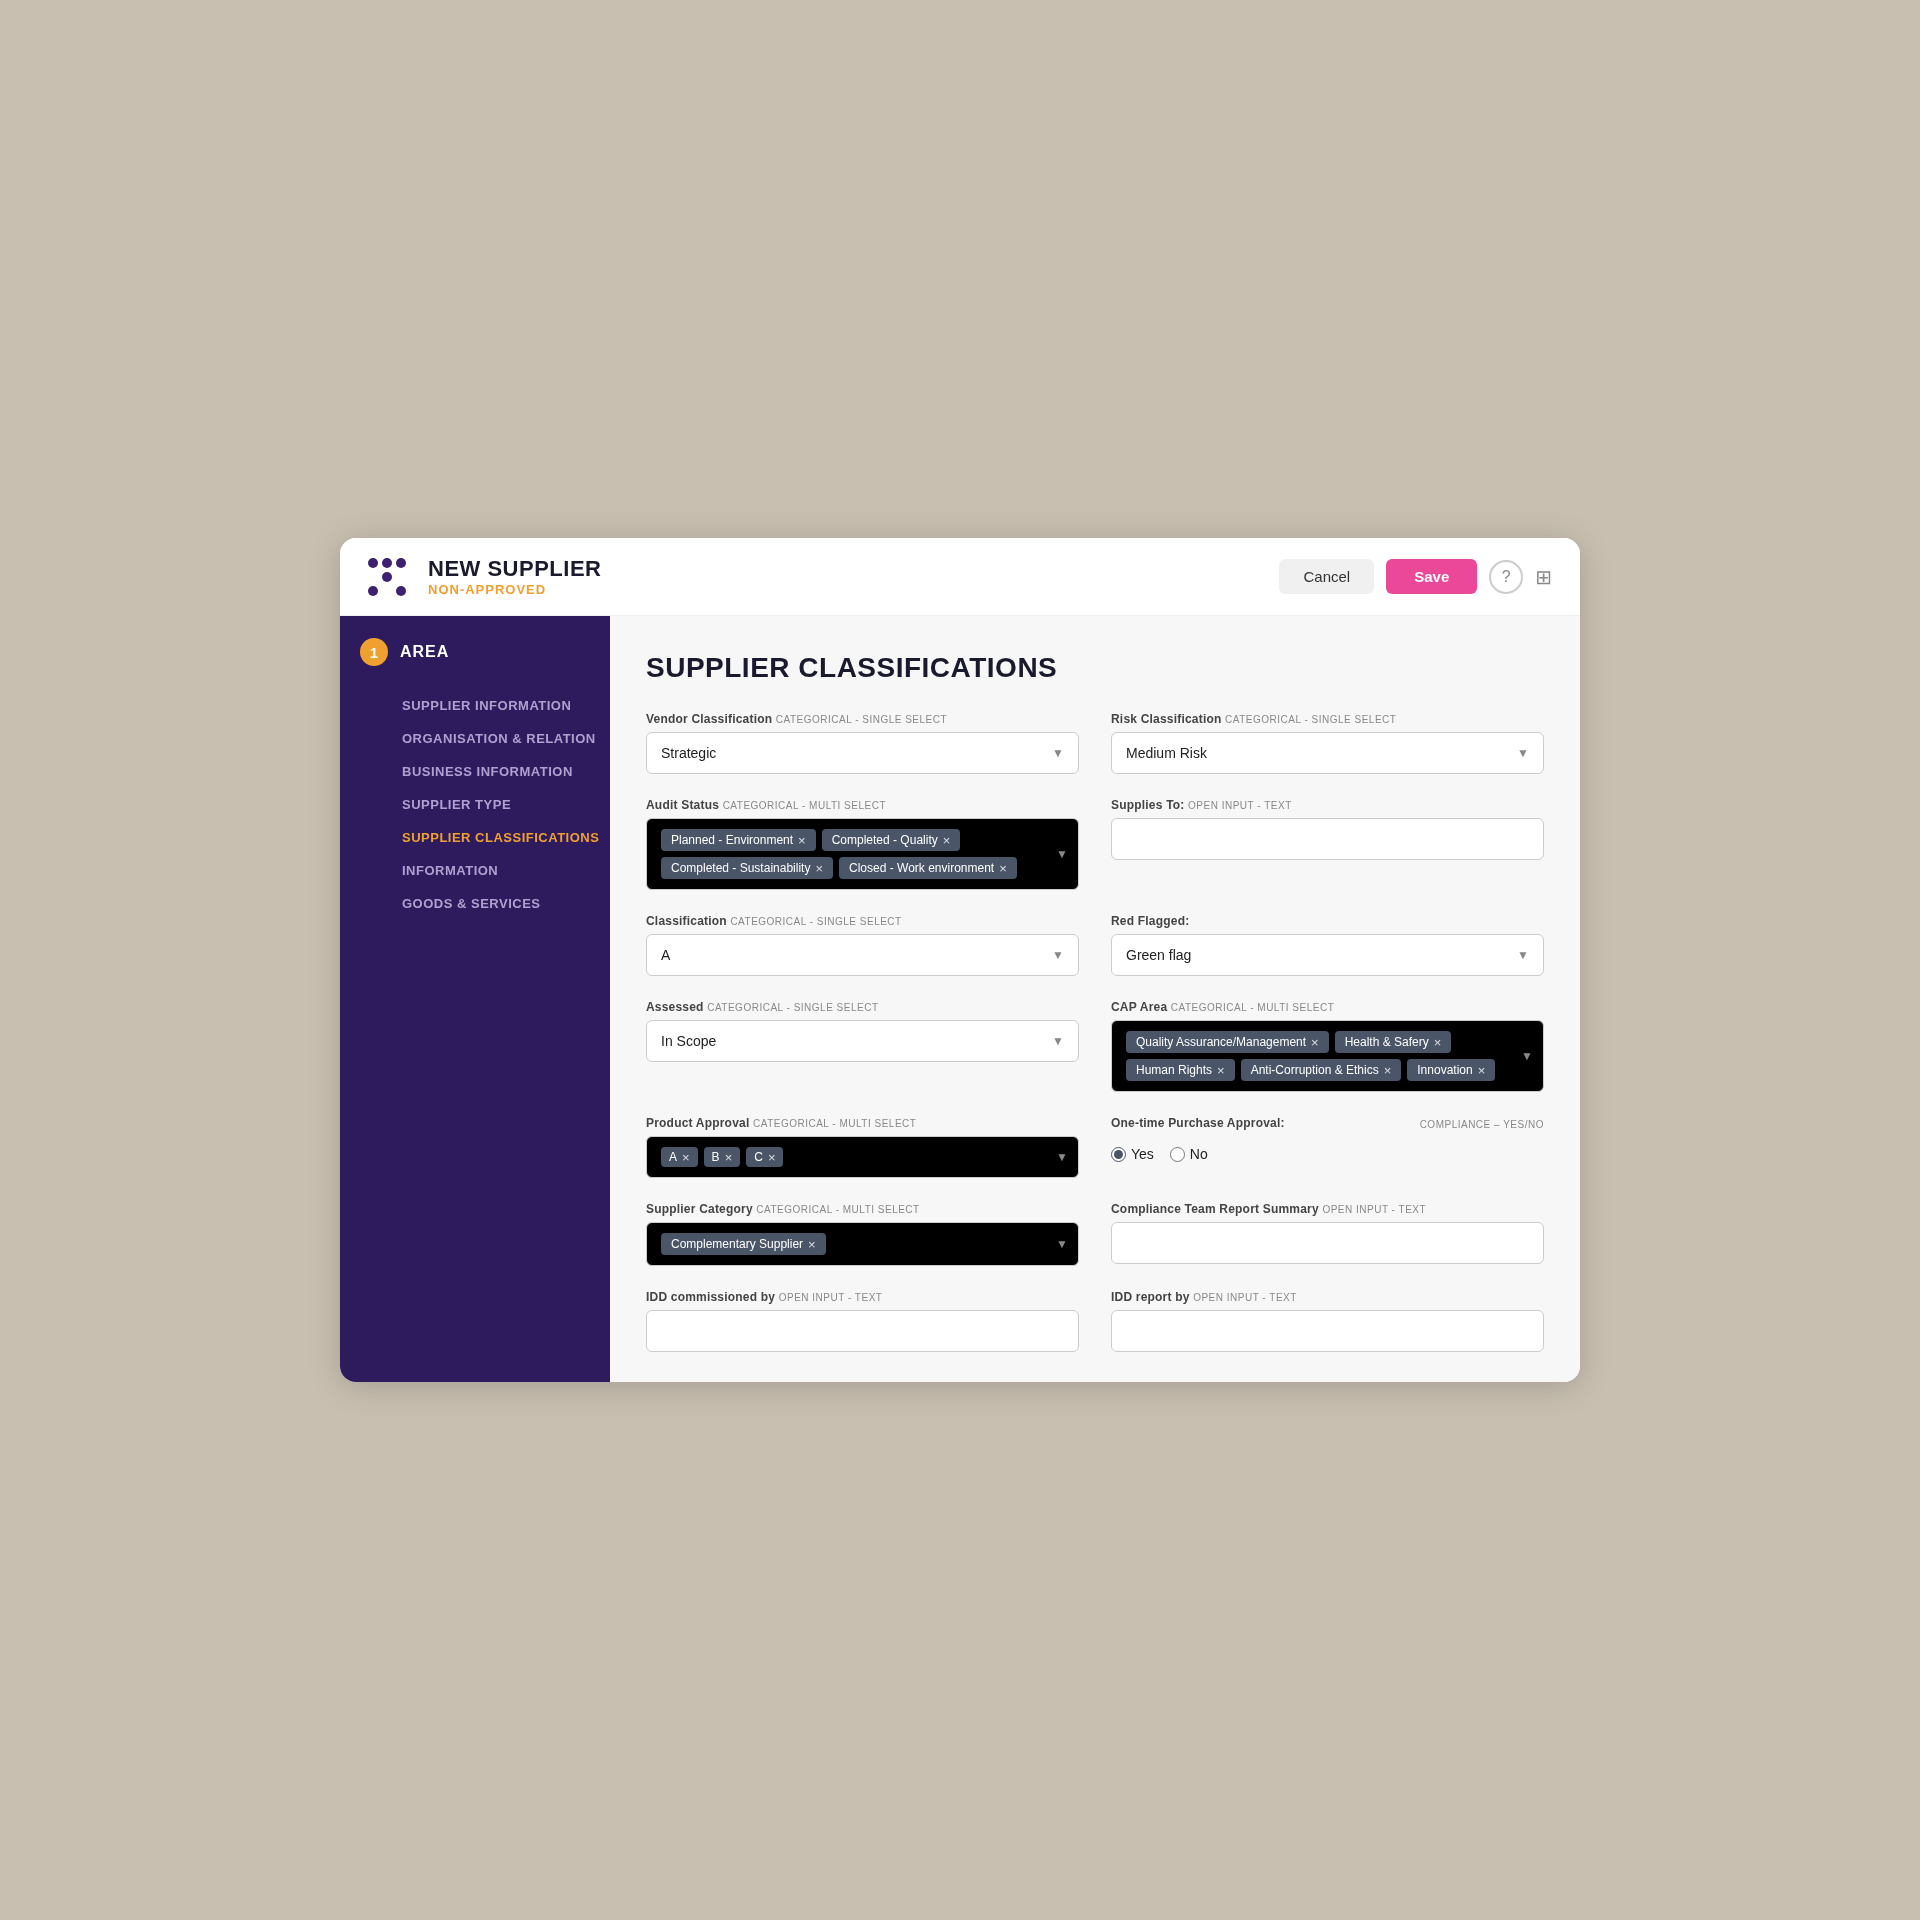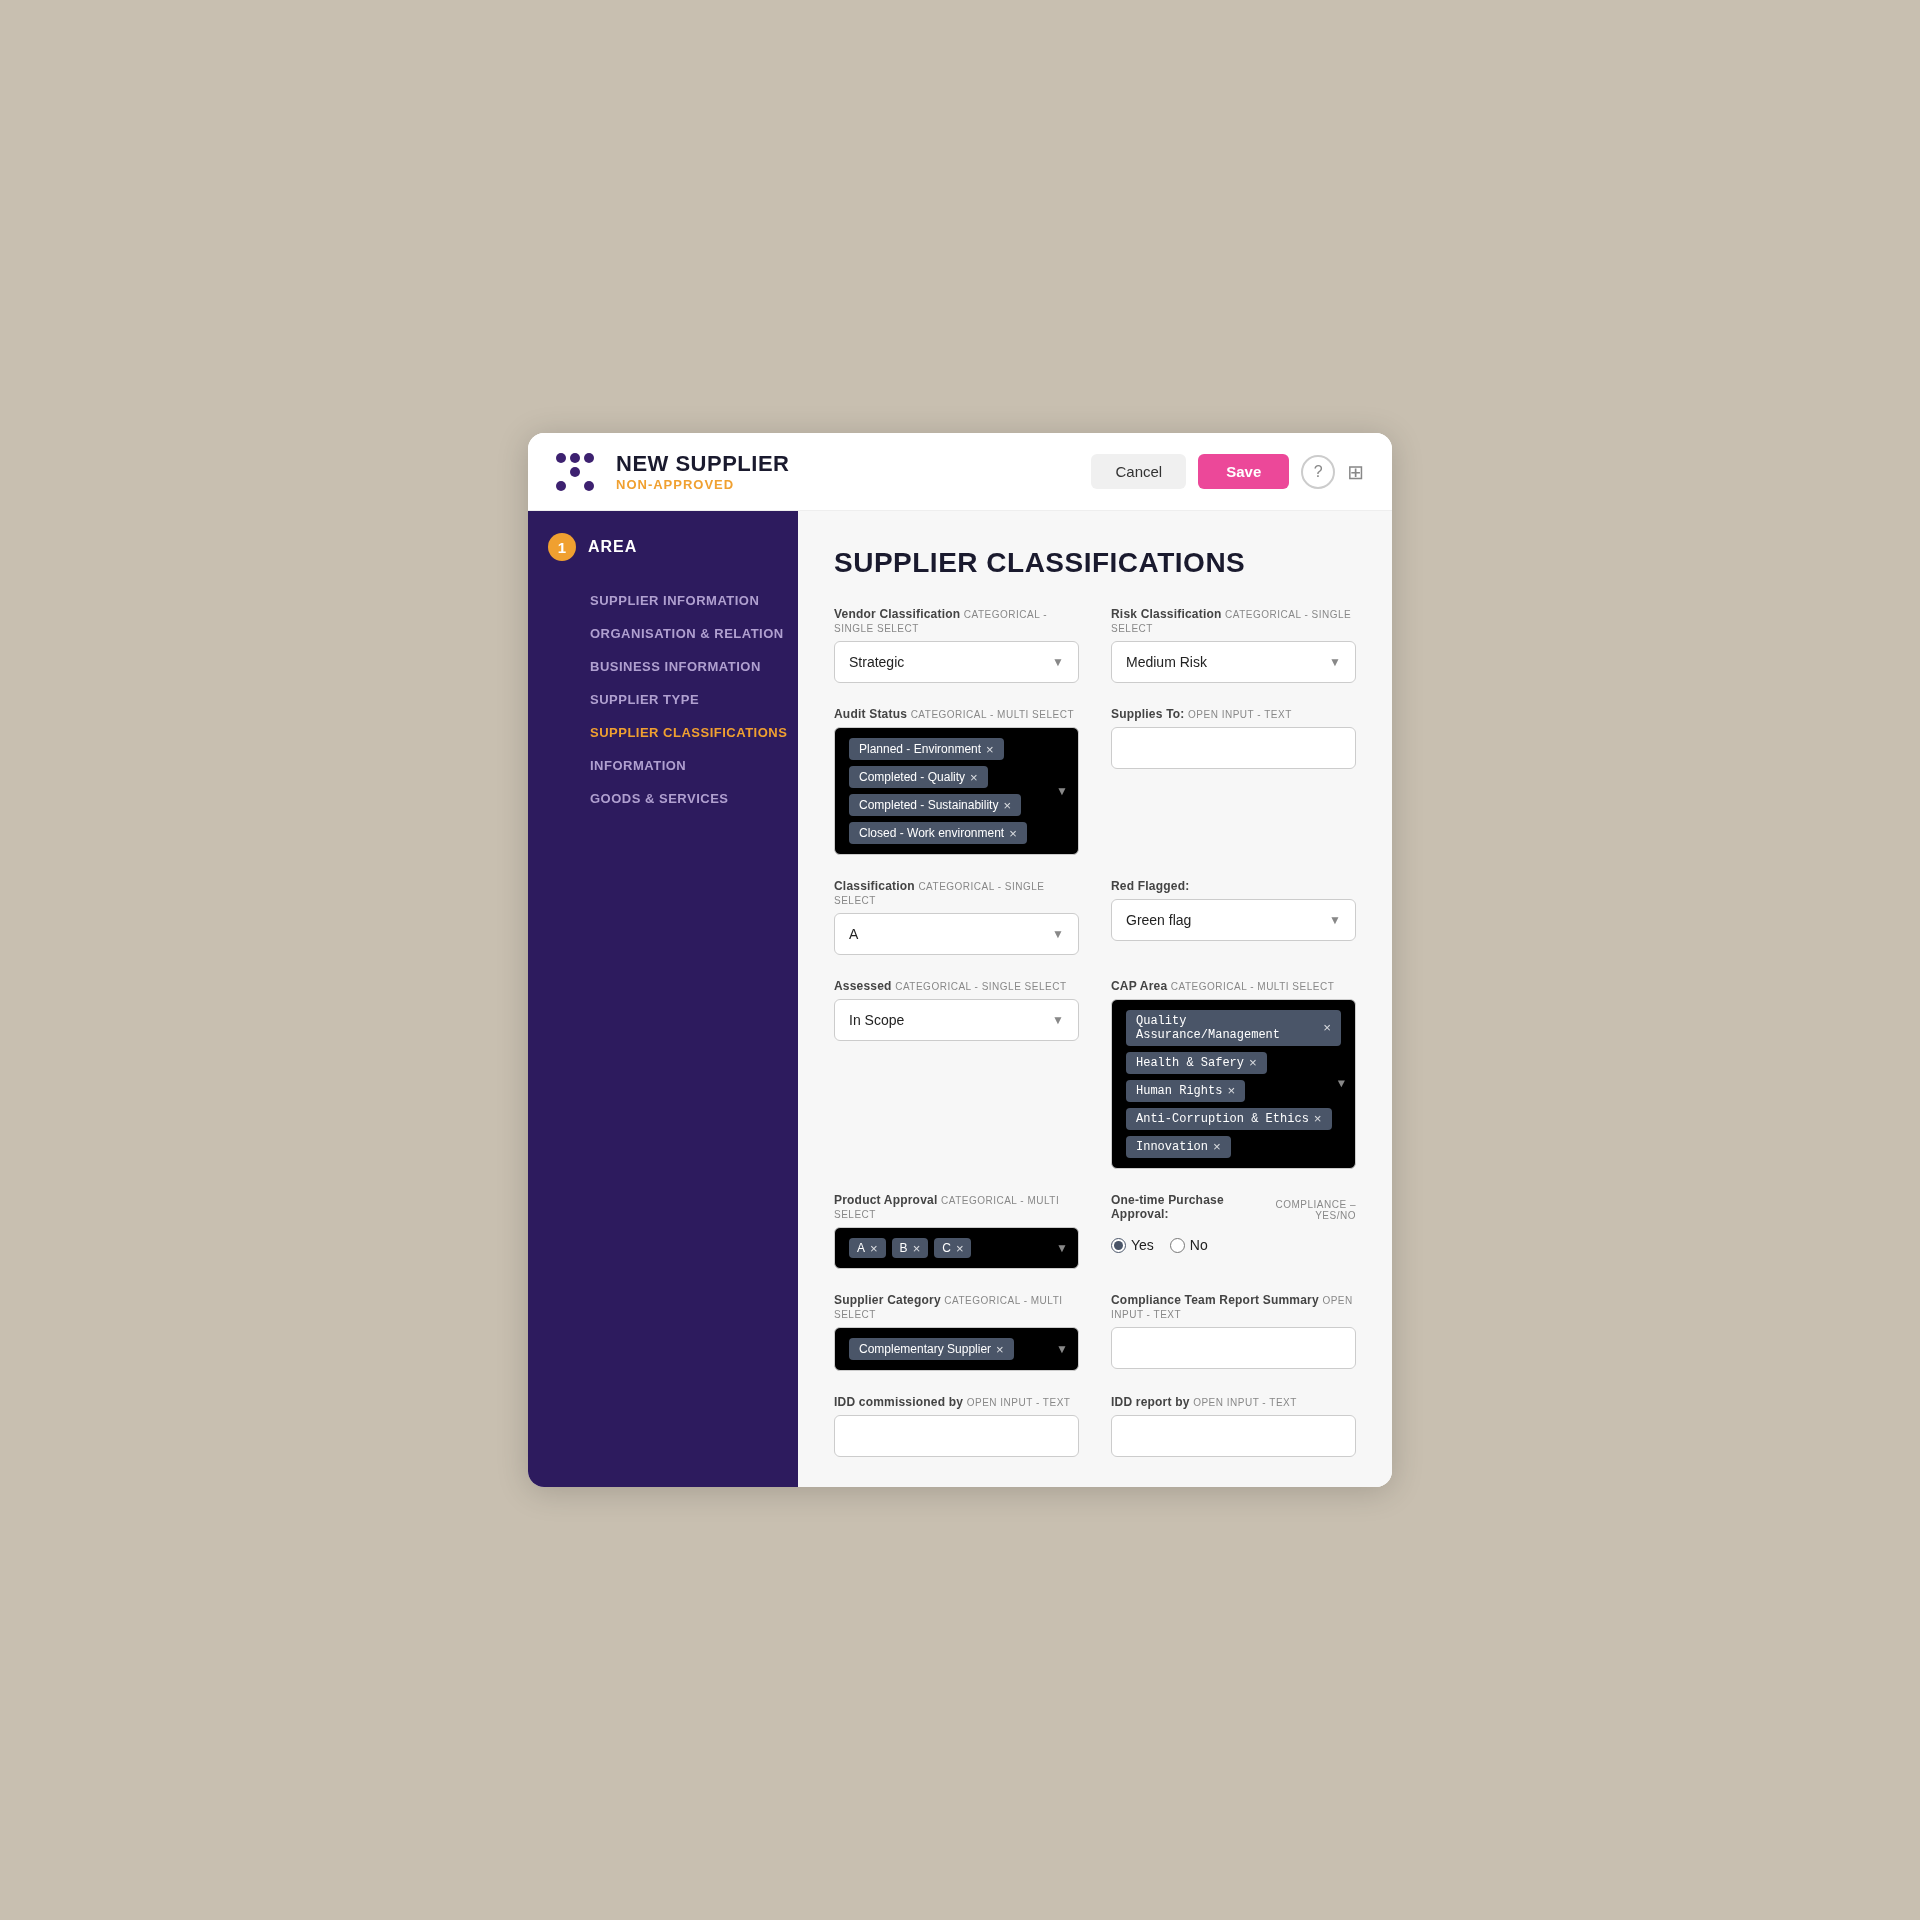--- a/index.html
+++ b/index.html
@@ -7,21 +7,21 @@
       background-color: #c8bfb0;
       display: flex;
       justify-content: center;
       align-items: center;
       min-height: 100vh;
       font-family: 'Segoe UI', Arial, sans-serif;
     }
     .app-window {
       background: #fff;
       border-radius: 16px;
-      width: 864px;
+      width: 1240px;
       box-shadow: 0 4px 32px rgba(0,0,0,0.18);
       overflow: hidden;
     }
     
     .header {
       display: flex;
       align-items: center;
       padding: 18px 28px;
       border-bottom: 1px solid #eee;
       background: #fff;
@@ -429,21 +429,21 @@
             <span>In Scope</span>
             <span class="select-arrow">▼</span>
           </div>
         </div>
 
         <div class="form-group">
           <div class="form-label">
             <span>CAP Area</span>
             <span class="type-hint"> <span>CATEGORICAL - MULTI SELECT</span></span>
           </div>
-          <div class="multi-select-box" style="font-family:Liberation Mono, monospace;">
+          <div class="multi-select-box" style="">
             <span class="tag">
               <span>Quality Assurance/Management</span>
               <span class="tag-x">×</span>
             </span>
             <span class="tag">
               <span>Health &amp; Safery</span>
               <span class="tag-x">×</span>
             </span>
             <span class="tag">
               <span>Human Rights</span>

